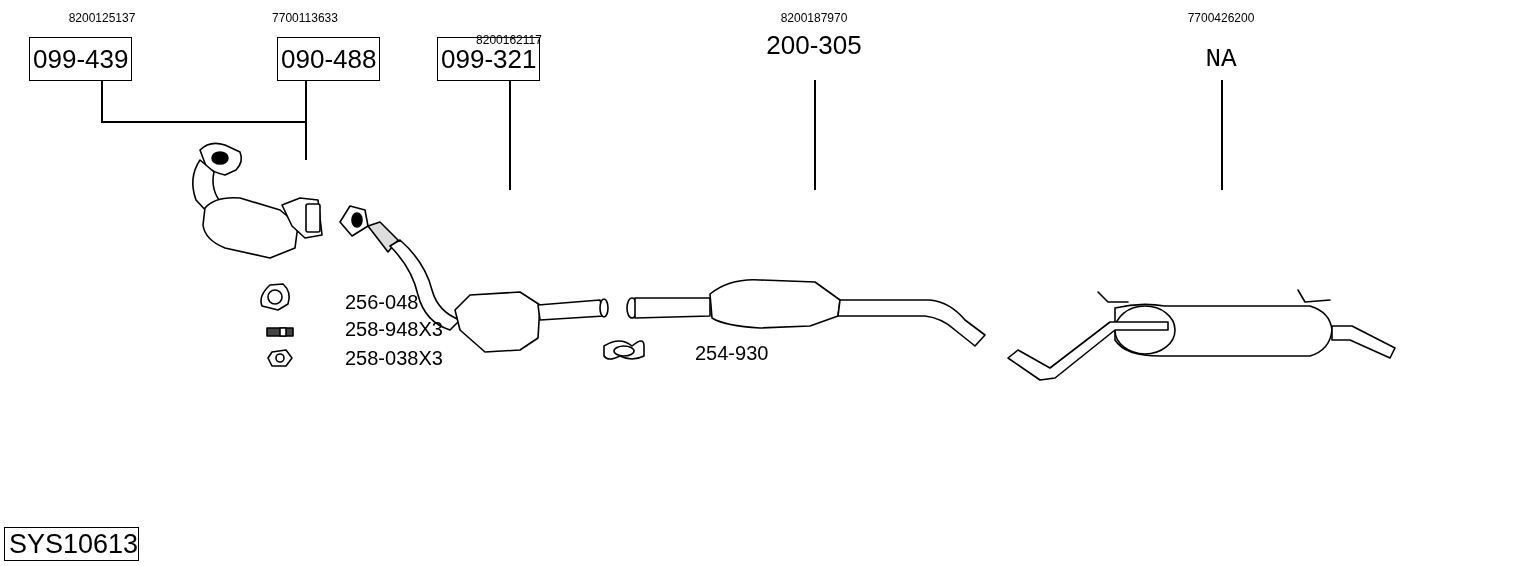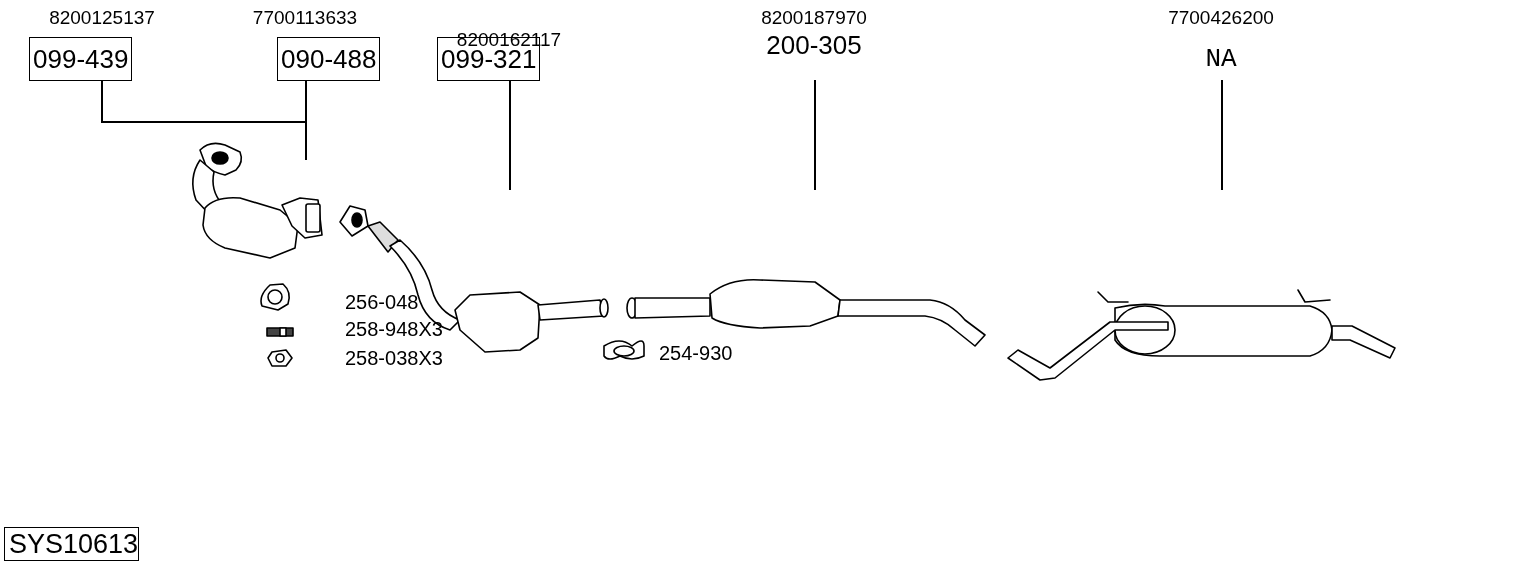--- a/index.html
+++ b/index.html
@@ -1,18 +1,18 @@
 <!DOCTYPE html>
 <html><head>
 <meta charset="utf-8">
 <style>
   html, body { margin:0; padding:0; background:#ffffff; }
   body { width:1530px; height:566px; position:relative; overflow:hidden;
          font-family:"Liberation Sans", sans-serif; color:#000; }
-  .oem { position:absolute; font-size:19px; line-height:20px; white-space:nowrap; transform:translateX(-50%); }
+  .oem { position:absolute; font-size:12px; line-height:20px; white-space:nowrap; transform:translateX(-50%); }
   .part { position:absolute; font-size:26px; line-height:42px; white-space:nowrap;text-align:right; }
   .part.boxed { border:1.5px solid #000; padding:0 3px; }
   .part.plain { transform:translateX(-50%); }
   .acc { position:absolute; font-size:20px; line-height:22px; white-space:nowrap;margin-left:40px; }
   .sys { position:absolute; left:4px; top:527px; font-size:27px; line-height:32px; border:1.5px solid #000; padding:0 0 0 4px; }
   svg.draw { position:absolute; left:0; top:0; }
   .line { position:absolute; background:#000; }
 </style>
 </head>
 <body>
@@ -89,15 +89,15 @@
     <g>
       <path d="M604 346 Q620 336 632 346 Q644 336 644 346 L644 356 Q632 362 620 356 Q608 362 604 356 Z"></path>
       <ellipse cx="624" cy="351" rx="10" ry="5"></ellipse>
     </g>
   </g>
 </svg>
 
 <div class="acc" style="left:305px;top:291px;">256-048</div>
 <div class="acc" style="left:305px;top:318px;">258-948X3</div>
 <div class="acc" style="left:305px;top:347px;">258-038X3</div>
-<div class="acc" style="left:619px;top:342px;text-align:center;">254-930</div>
+<div class="acc" style="left:655px;top:342px;text-align:center;">254-930</div>
 
 <div class="sys">SYS10613</div>
 
 </body></html>

